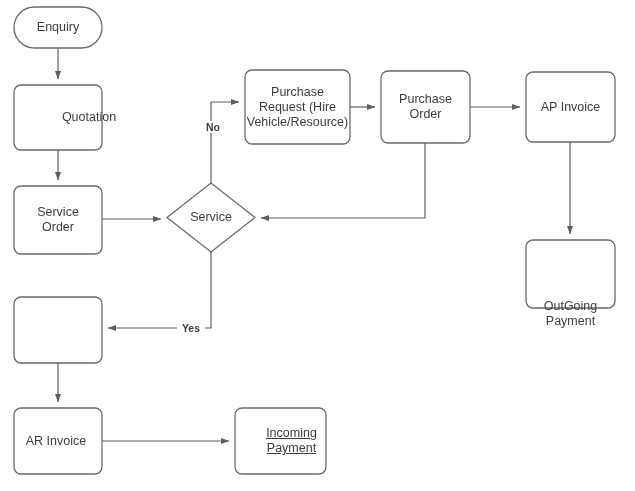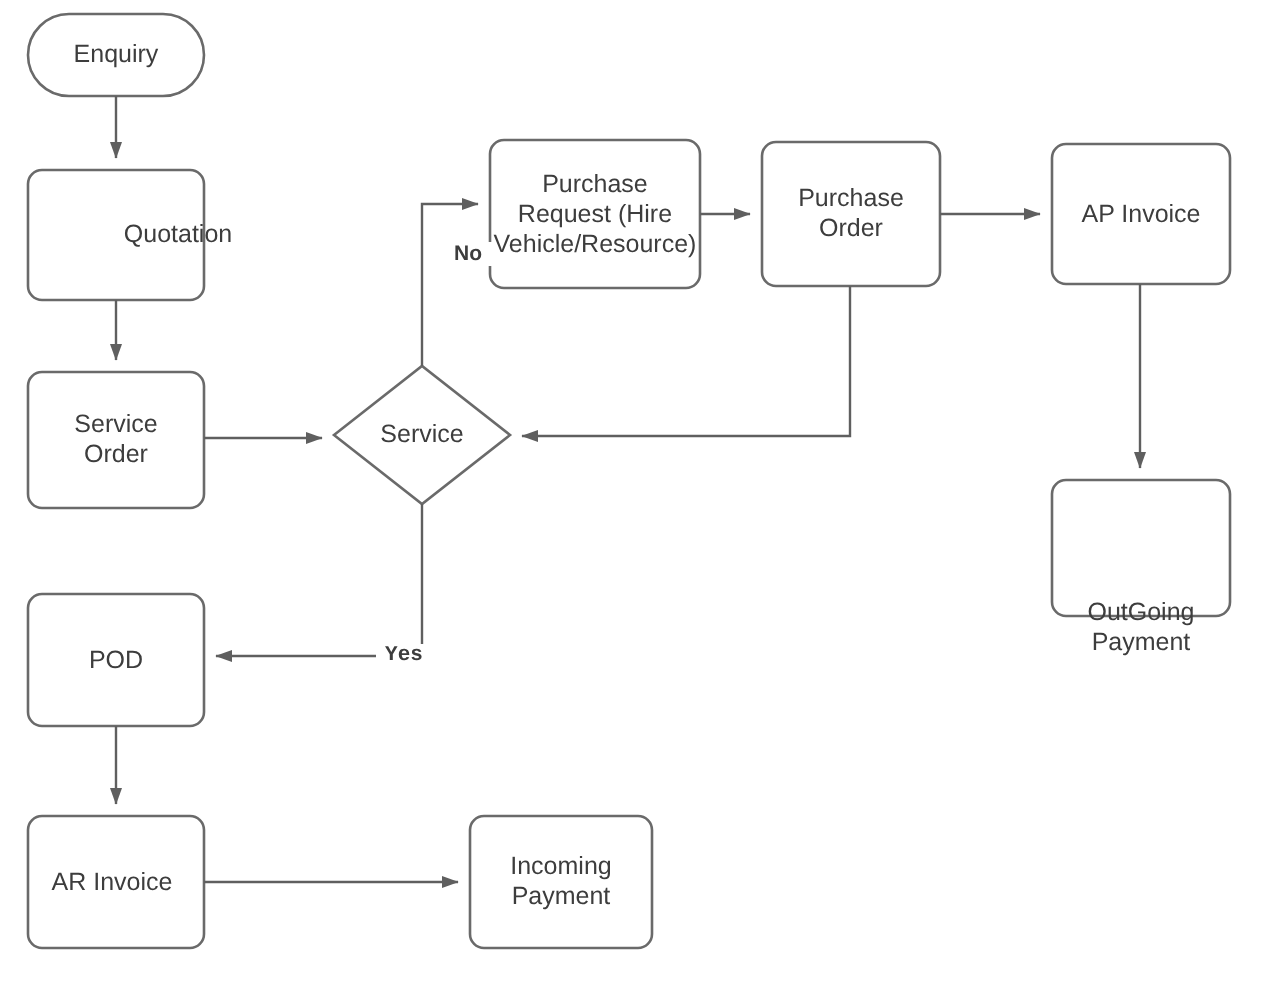--- a/index.html
+++ b/index.html
@@ -111,38 +111,37 @@
     </g>
   </svg>
 
   <div class="node-label" style="left:14px; top:7px; width:88px; height:41px;">Enquiry</div>
 
   <div class="node-label" style="left:14px; top:85px; width:88px; height:65px;padding-left:31px;">Quotation</div>
 
   <div class="node-label" style="left:14px; top:186px; width:88px; height:68px;">Service
 Order</div>
 
-  <div class="node-label" style="left:14px; top:297px; width:88px; height:66px;">POD</div>
 
   <div class="node-label" style="left:14px; top:408px; width:84px; height:66px;">AR Invoice</div>
 
-  <div class="node-label" style="left:235px; top:408px; width:91px; height:66px;">Incoming
+  <div class="node-label" style="left:246px; top:408px; width:91px; height:66px;text-decoration:underline;">Incoming
 Payment</div>
 
   <div class="node-label" style="left:167px; top:183px; width:88px; height:69px;">Service</div>
 
   <div class="node-label" style="left:240px; top:70px; width:115px; height:74px;">Purchase
 Request (Hire
 Vehicle/Resource)</div>
 
   <div class="node-label" style="left:381px; top:71px; width:89px; height:72px;">Purchase
 Order</div>
 
   <div class="node-label" style="left:526px; top:72px; width:89px; height:70px;text-align:center;">AP Invoice</div>
 
   <div class="node-label" style="left:526px; top:240px; width:89px; height:68px;margin-top:40px;">OutGoing
 Payment</div>
 
-  <div class="edge-label" style="left:200px; top:121px; width:22px;margin-left:21px;">No</div>
+  <div class="edge-label" style="left:200px; top:121px; width:22px;">No</div>
 
-  <div class="edge-label" style="left:188px; top:322px; width:24px;font-family:Liberation Mono, monospace;">Yes</div>
+  <div class="edge-label" style="left:177px; top:322px; width:24px;">Yes</div>
 
 </div>
 
 </body></html>

